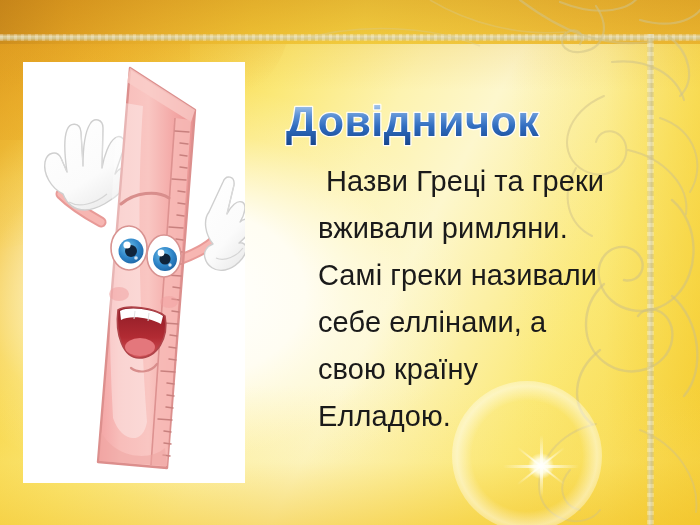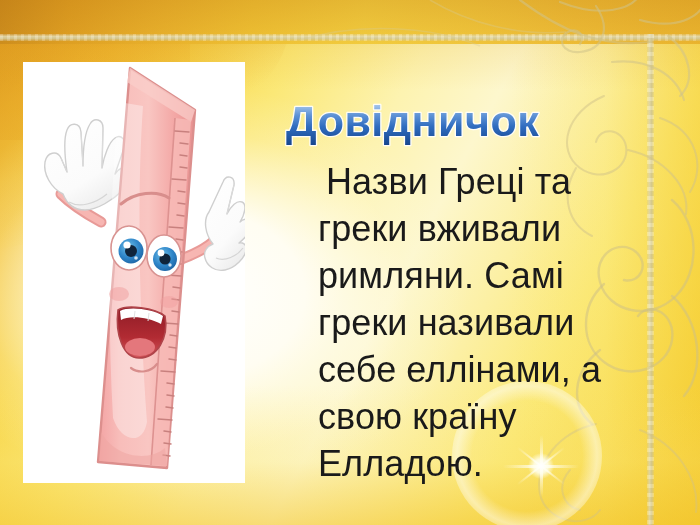--- a/index.html
+++ b/index.html
@@ -182,21 +182,21 @@
     width: 300px; height: 50px;
   }
   .title svg { display: block; overflow: visible; }
 
   
   .body-text {
     position: absolute;
     left: 318px; top: 158px;
     width: 300px;
     font-family: "Liberation Sans", sans-serif;
-    font-size: 36px;
+    font-size: 29px;
     line-height: 47px;
     color: #1a1a1a;
     letter-spacing: .1px;
     text-indent: 8px;
     white-space: normal;
   }
 </style>
 </head>
 <body>
 

